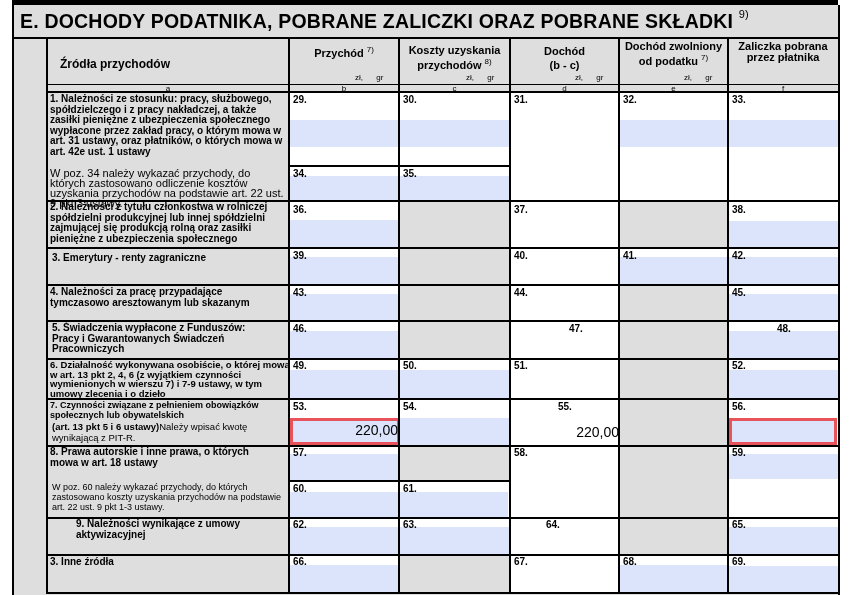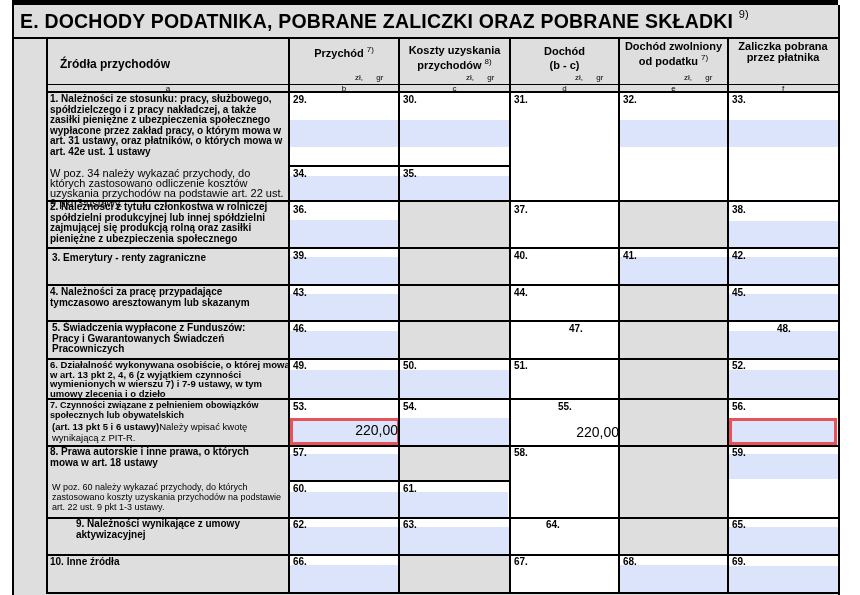--- a/index.html
+++ b/index.html
@@ -183,21 +183,21 @@
 <div class="rowlabel" style="left:50px;top:202px;width:238px;">2. Należności z tytułu członkostwa w rolniczej spółdzielni produkcyjnej lub innej spółdzielni zajmującej się produkcją rolną oraz zasiłki pieniężne z ubezpieczenia społecznego</div>
 <div class="rowlabel" style="left:52px;top:253px;width:236px;">3. Emerytury - renty zagraniczne</div>
 <div class="rowlabel" style="left:50px;top:287px;width:200px;">4. Należności za pracę przypadające tymczasowo aresztowanym lub skazanym</div>
 <div class="rowlabel" style="left:52px;top:323px;width:205px;">5. Świadczenia wypłacone z Funduszów: Pracy i Gwarantowanych Świadczeń Pracowniczych</div>
 <div class="rowlabel" style="left:50px;top:360px;width:240px;font-size:9.5px;line-height:9.5px;">6. Działalność wykonywana osobiście, o której mowa w art. 13 pkt 2, 4, 6 (z wyjątkiem czynności wymienionych w wierszu 7) i 7-9 ustawy, w tym umowy zlecenia i o dzieło</div>
 <div class="rowlabel" style="left:50px;top:400px;width:238px;font-size:9px;line-height:10px;">7. Czynności związane z pełnieniem obowiązków społecznych lub obywatelskich</div>
 <div class="rowlabel" style="left:52px;top:421px;width:236px;font-size:9.5px;line-height:11px;"><span>(art. 13 pkt 5 i 6 ustawy)</span><span style="font-weight:normal;">Należy wpisać kwotę wynikającą z PIT-R.</span></div>
 <div class="rowlabel" style="left:50px;top:447px;width:210px;">8. Prawa autorskie i inne prawa, o których mowa w art. 18 ustawy</div>
 <div class="rowlabel normal" style="left:52px;top:482px;width:236px;font-size:9px;">W poz. 60 należy wykazać przychody, do których zastosowano koszty uzyskania przychodów na podstawie art. 22 ust. 9 pkt 1-3 ustawy.</div>
 <div class="rowlabel" style="left:50px;top:519px;width:190px;margin-left:26px;">9. Należności wynikające z umowy aktywizacyjnej</div>
-<div class="rowlabel" style="left:50px;top:557px;width:236px;">10. Inne źródła</div>
+<div class="rowlabel" style="left:50px;top:557px;width:236px;">3. Inne źródła</div>
 
 <div class="hline" style="left:12px;top:37px;width:826px;height:2px;"></div>
 <div class="hline" style="left:47px;top:84px;width:791px;height:1px;"></div>
 <div class="hline" style="left:47px;top:91px;width:791px;height:2px;"></div>
 <div class="hline" style="left:289px;top:165px;width:222px;height:2px;"></div>
 <div class="hline" style="left:47px;top:200px;width:791px;height:2px;"></div>
 <div class="hline" style="left:47px;top:247px;width:791px;height:2px;"></div>
 <div class="hline" style="left:47px;top:284px;width:791px;height:2px;"></div>
 <div class="hline" style="left:47px;top:320px;width:791px;height:2px;"></div>
 <div class="hline" style="left:47px;top:358px;width:791px;height:2px;"></div>

